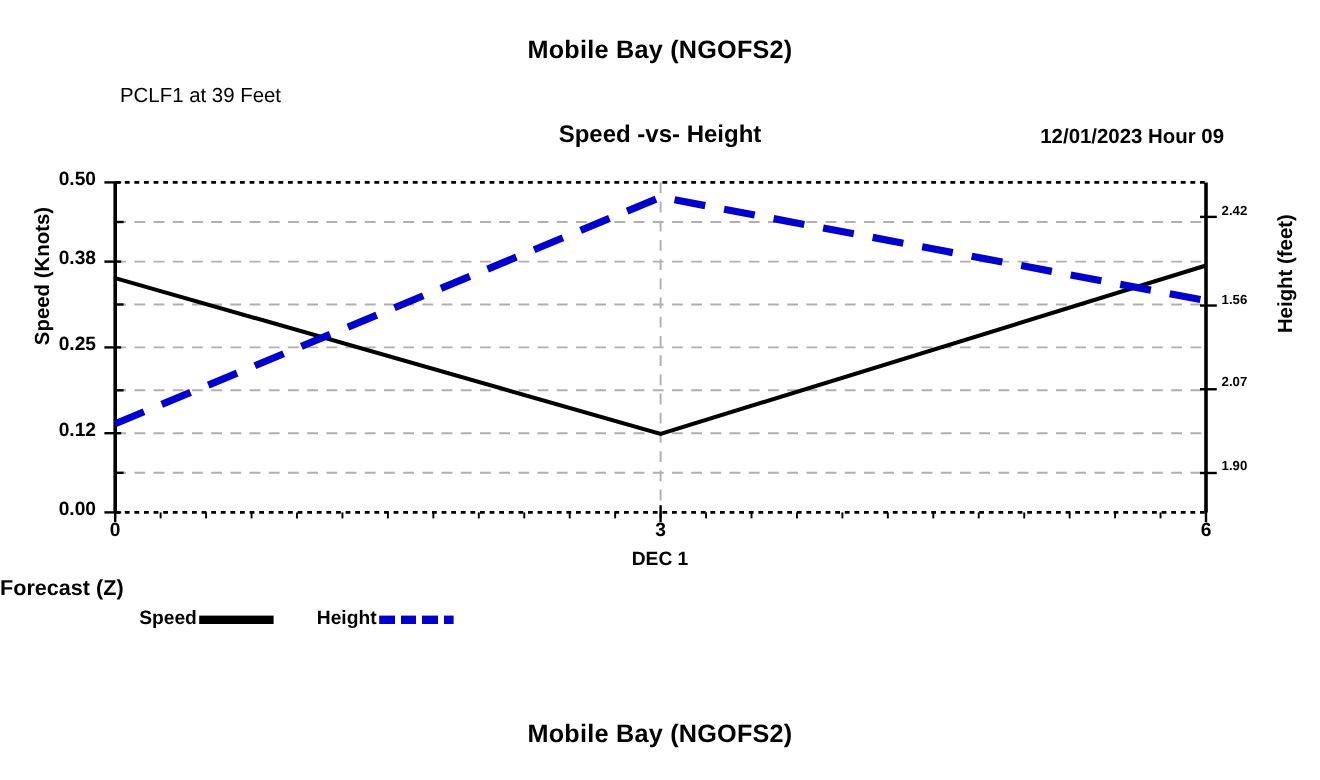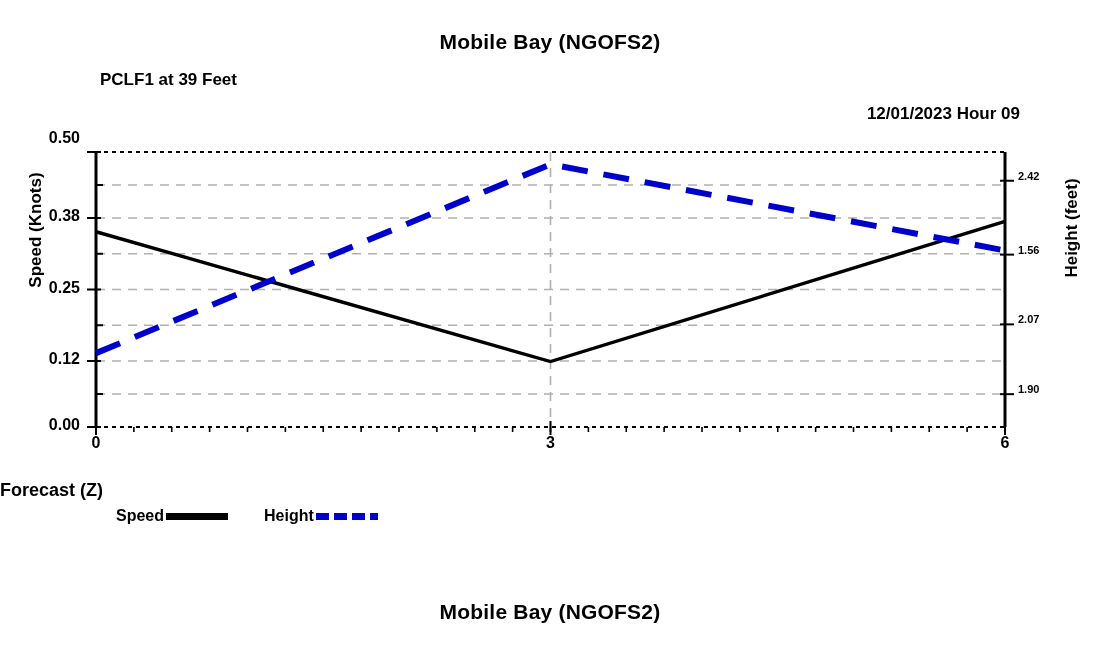--- a/index.html
+++ b/index.html
@@ -39,21 +39,21 @@
     text-align: center;
     font-size: 21px;
     font-weight: bold;
     letter-spacing: 0.2px;
   }
   .station-line1 {
     position: absolute;
     left: 100px;
     top: 70px;
     font-size: 17px;
-    font-weight: bold;
+    font-weight: normal;
     white-space: pre;
   }
   .station-line2 {
     position: absolute;
     left: 100px;
     top: 103px;
     font-size: 17px;
     font-weight: bold;
     white-space: pre;
   }
@@ -176,20 +176,21 @@
 </style>
 </head>
 <body>
 
 <div class="page">
 
   <div class="main-title">Mobile Bay (NGOFS2)</div>
 
   <div class="station-line1">PCLF1 at 39 Feet</div>
 
+  <div class="sub-title">Speed -vs- Height</div>
 
   <div class="run-stamp">12/01/2023 Hour 09</div>
 
   <div class="ylabel-left">Speed (Knots)</div>
   <div class="ylabel-right">Height (feet)</div>
 
   <svg class="plot-svg" width="1100" height="650">
     <g id="gridlines">
         <line x1="96" y1="394" x2="1005" y2="394" stroke="#b0b0b0" stroke-width="1.6" stroke-dasharray="9 7"></line>
         <line x1="96" y1="361" x2="1005" y2="361" stroke="#b0b0b0" stroke-width="1.6" stroke-dasharray="9 7"></line>
@@ -253,34 +254,35 @@
         <polyline points="96.00,231.75 550.50,361.55 1005.00,221.30" fill="none" stroke="#000000" stroke-width="3.4" stroke-linejoin="miter" stroke-linecap="butt"></polyline>
         <polyline points="96.00,353.12 550.50,164.31 1005.00,250.51" fill="none" stroke="#0000CC" stroke-width="6" stroke-linejoin="miter" stroke-linecap="butt" stroke-dasharray="26 16"></polyline>
       </g>
   </svg>
 
   <div id="ytick-left-labels">
       <div class="ytick-left" style="left: 22px; top: 416px;">0.00</div>
       <div class="ytick-left" style="left: 22px; top: 350px;">0.12</div>
       <div class="ytick-left" style="left: 22px; top: 278.5px;">0.25</div>
       <div class="ytick-left" style="left: 22px; top: 207px;">0.38</div>
-      <div class="ytick-left" style="left: 22px; top: 129px; text-align: right;">0.50</div>
+      <div class="ytick-left" style="left: 22px; top: 141px; text-align: right;">0.50</div>
     </div>
   <div id="ytick-right-labels">
       <div class="ytick-right" style="left: 1018px; top: 383.164px;">1.90</div>
       <div class="ytick-right" style="left: 1018px; top: 313.388px;">2.07</div>
       <div class="ytick-right" style="left: 1018px; top: 243.612px;">1.56</div>
       <div class="ytick-right" style="left: 1018px; top: 169.731px;">2.42</div>
     </div>
   <div id="xtick-labels">
       <div class="xtick" style="left: 76px;">0</div>
       <div class="xtick" style="left: 530.5px;">3</div>
       <div class="xtick" style="left: 985px;">6</div>
     </div>
 
+  <div class="xlabel-date">DEC 1</div>
   <div class="xlabel-title">Forecast (Z)</div>
 
   <div class="legend">
     <div class="legend-item">
       <span class="legend-label">Speed</span>
       <span class="legend-swatch" id="swatch-speed" style="background: rgb(0, 0, 0);"></span>
     </div>
     <div class="legend-item">
       <span class="legend-label">Height</span>
       <span class="legend-swatch" id="swatch-height" style="background: repeating-linear-gradient(to right, rgb(0, 0, 204) 0px, rgb(0, 0, 204) 13px, transparent 13px, transparent 18px) transparent;"></span>

